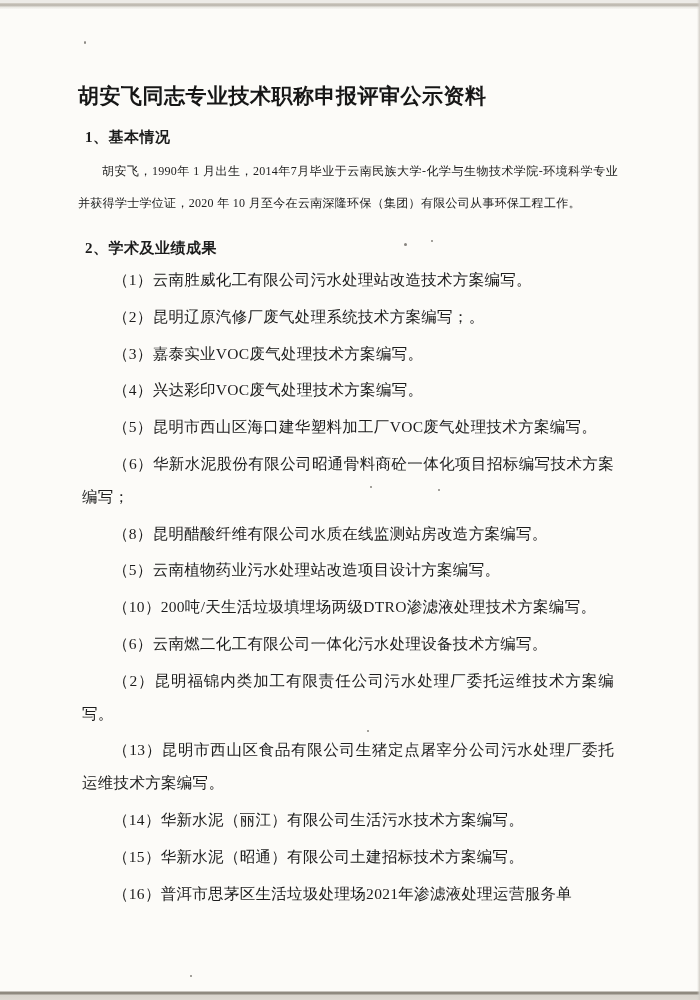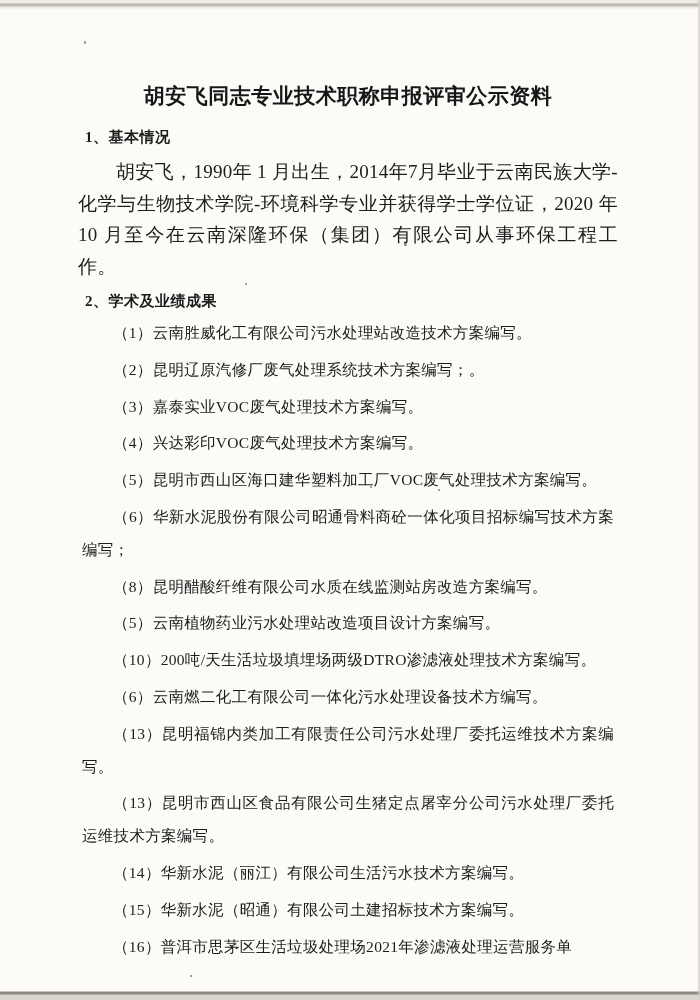--- a/index.html
+++ b/index.html
@@ -50,35 +50,34 @@
     left: 78px;
     right: 82px;
     top: 82px;
     color: #1c1c1c;
   }
   .doc-title {
     margin: 0;
     font-size: 21px;
     font-weight: bold;
     line-height: 28px;
-    text-align: center;
     letter-spacing: 0.5px;
     color: #161616;
   }
   .section-heading {
     margin: 15px 0 0 7px;
     font-size: 15px;
     font-weight: bold;
     line-height: 24px;
     letter-spacing: 0.5px;
   }
-  .section-heading.s2 { margin-top: 7px; }
+  .section-heading.s2 { margin-top: 17px; }
   .para {
     margin: 7px 0 0 0;
-    font-size: 19px;
+    font-size: 12px;
     line-height: 31.5px;
     text-indent: 2em;
     text-align: justify;
     letter-spacing: 0.3px;
   }
   .items { margin-top: 4px; }
   .item {
     margin: 4px;
     font-size: 15.5px;
     line-height: 32.8px;
@@ -108,21 +107,21 @@
       <p class="item">（1）云南胜威化工有限公司污水处理站改造技术方案编写。</p>
       <p class="item">（2）昆明辽原汽修厂废气处理系统技术方案编写；。</p>
       <p class="item">（3）嘉泰实业VOC废气处理技术方案编写。</p>
       <p class="item">（4）兴达彩印VOC废气处理技术方案编写。</p>
       <p class="item">（5）昆明市西山区海口建华塑料加工厂VOC废气处理技术方案编写。</p>
       <p class="item">（6）华新水泥股份有限公司昭通骨料商砼一体化项目招标编写技术方案编写；</p>
       <p class="item">（8）昆明醋酸纤维有限公司水质在线监测站房改造方案编写。</p>
       <p class="item">（5）云南植物药业污水处理站改造项目设计方案编写。</p>
       <p class="item">（10）200吨/天生活垃圾填埋场两级DTRO渗滤液处理技术方案编写。</p>
       <p class="item">（6）云南燃二化工有限公司一体化污水处理设备技术方编写。</p>
-      <p class="item">（13）昆明福锦内类加工有限责任公司污水处理厂委托运维技术方案编写。</p>
+      <p class="item">（2）昆明福锦内类加工有限责任公司污水处理厂委托运维技术方案编写。</p>
       <p class="item">（13）昆明市西山区食品有限公司生猪定点屠宰分公司污水处理厂委托运维技术方案编写。</p>
       <p class="item">（14）华新水泥（丽江）有限公司生活污水技术方案编写。</p>
       <p class="item">（15）华新水泥（昭通）有限公司土建招标技术方案编写。</p>
       <p class="item">（16）普洱市思茅区生活垃圾处理场2021年渗滤液处理运营服务单</p>
     </div>
   </div>
 
   <div class="speck" style="left:84px;  top:41px;  width:2px; height:3px;"></div>
   <div class="speck" style="left:404px; top:243px; width:3px; height:3px;"></div>
   <div class="speck" style="left:431px; top:240px; width:2px; height:2px;"></div>

